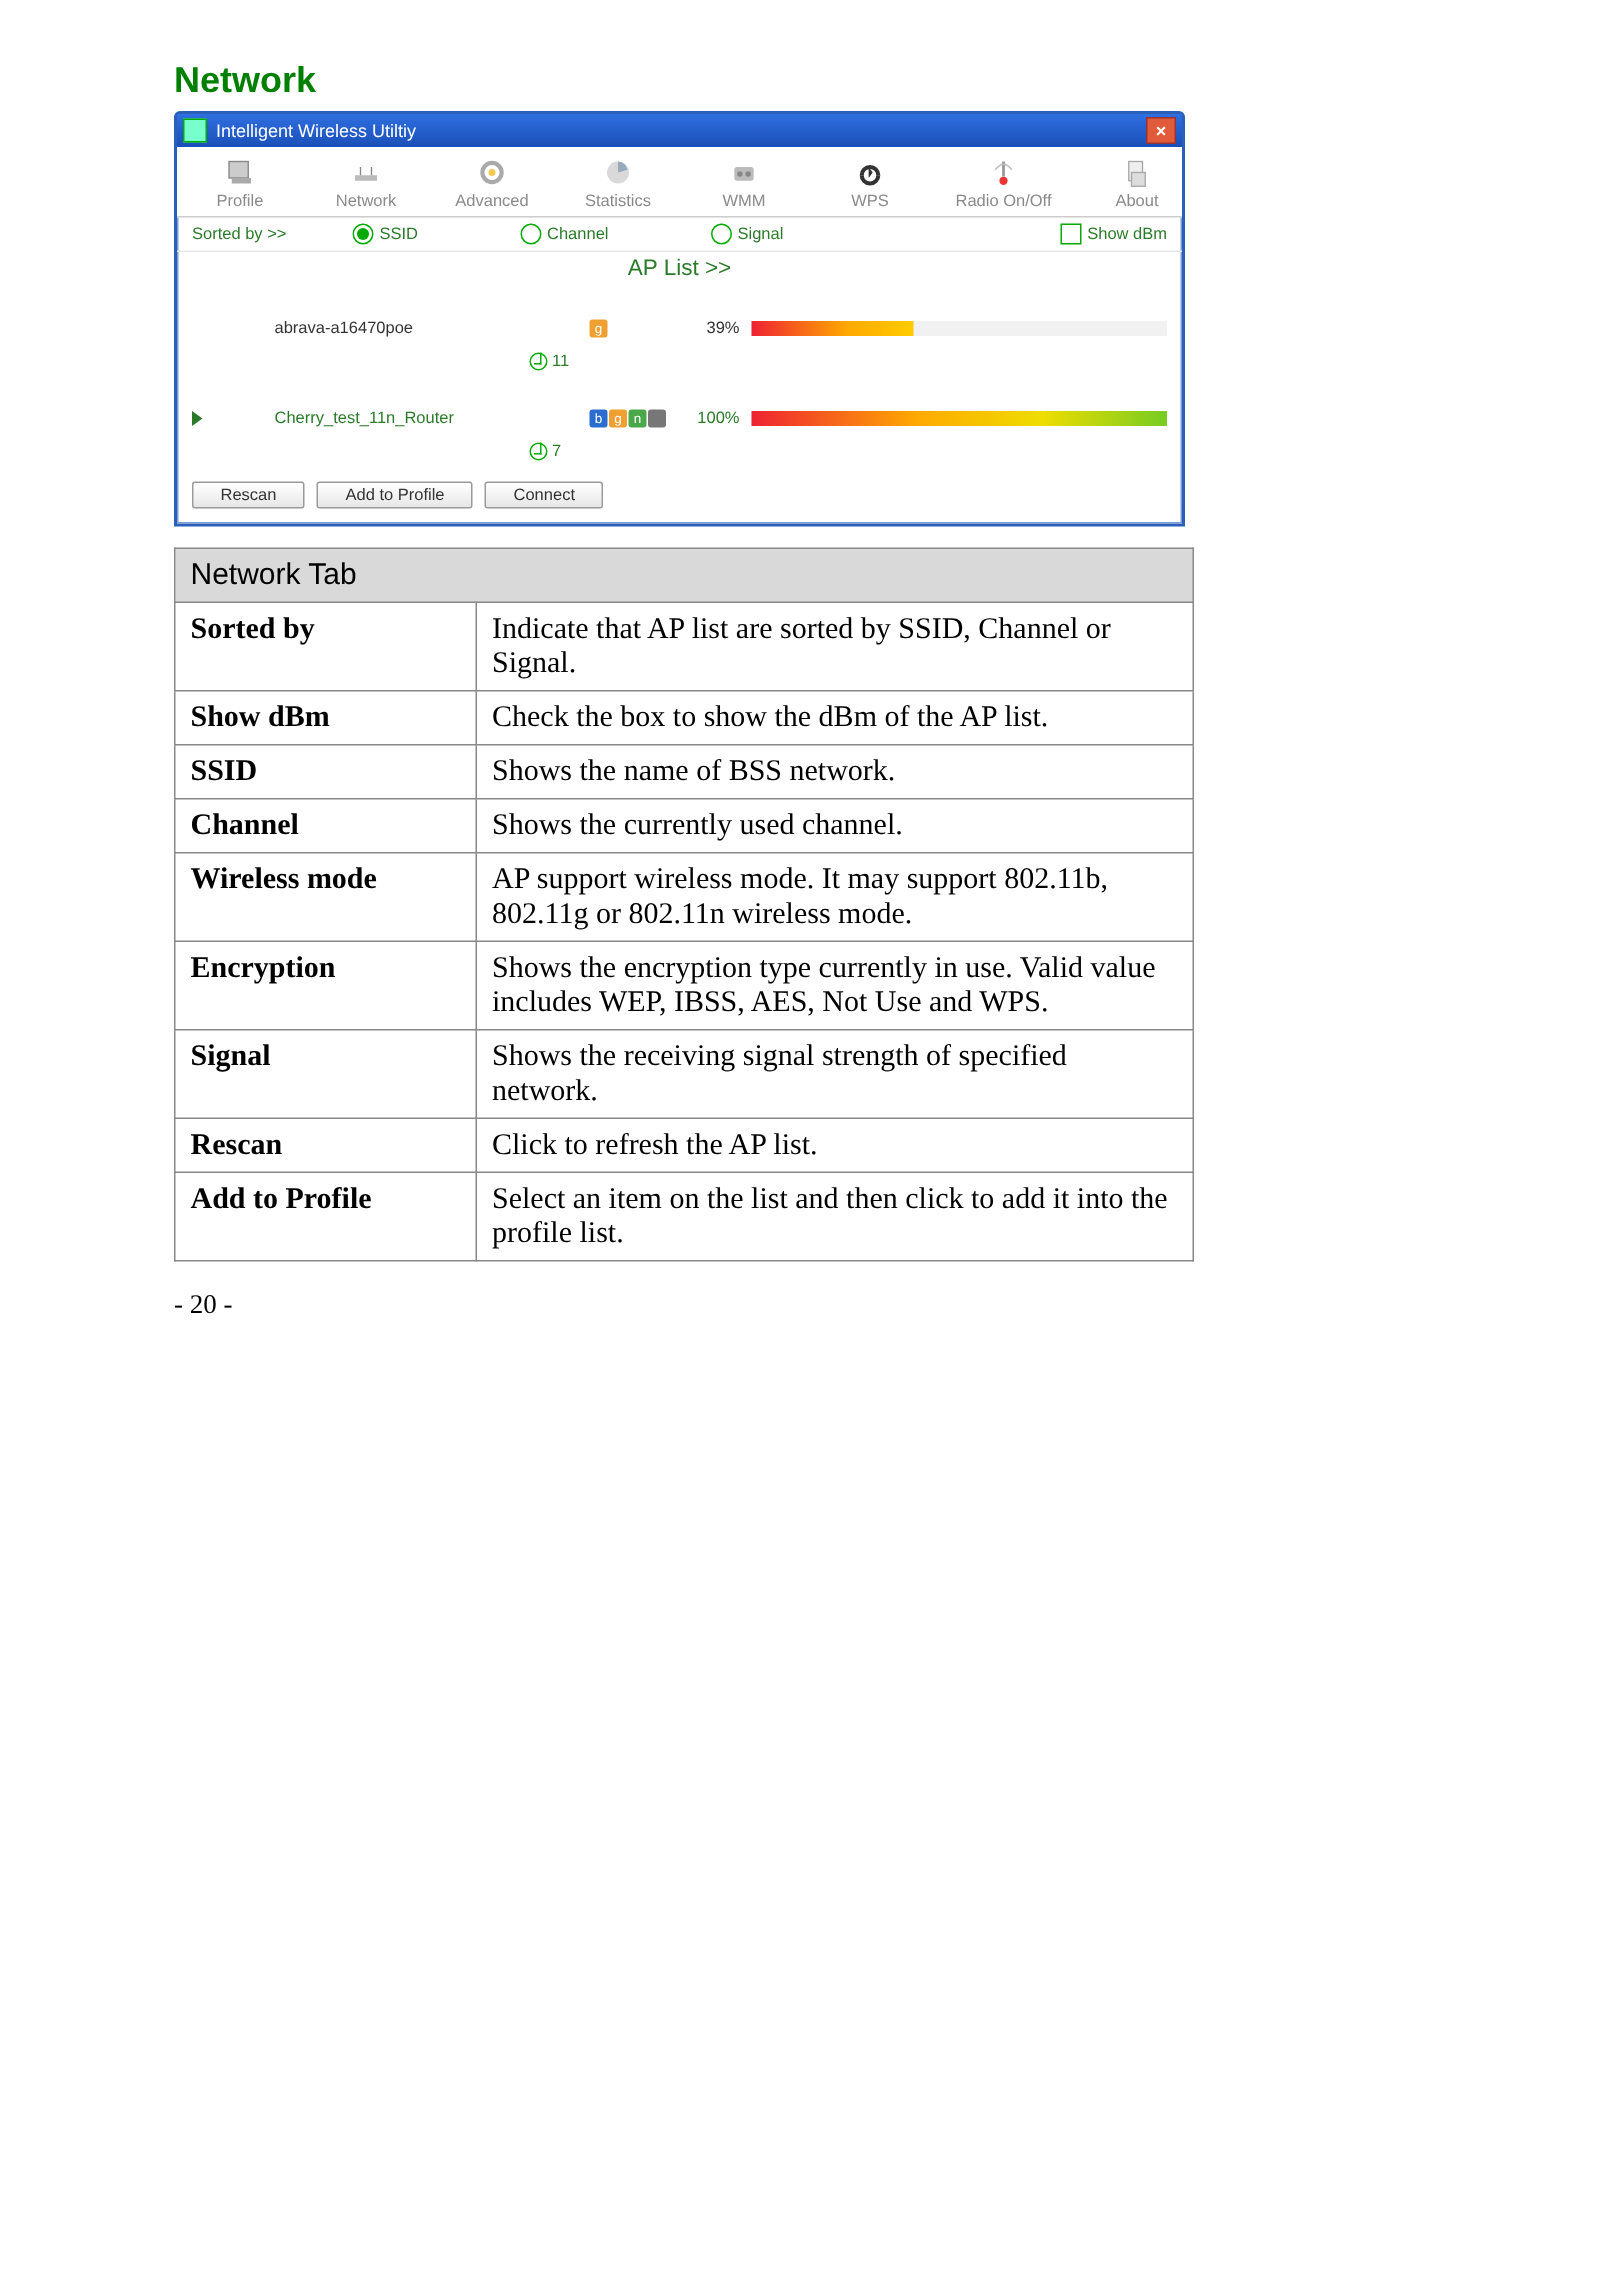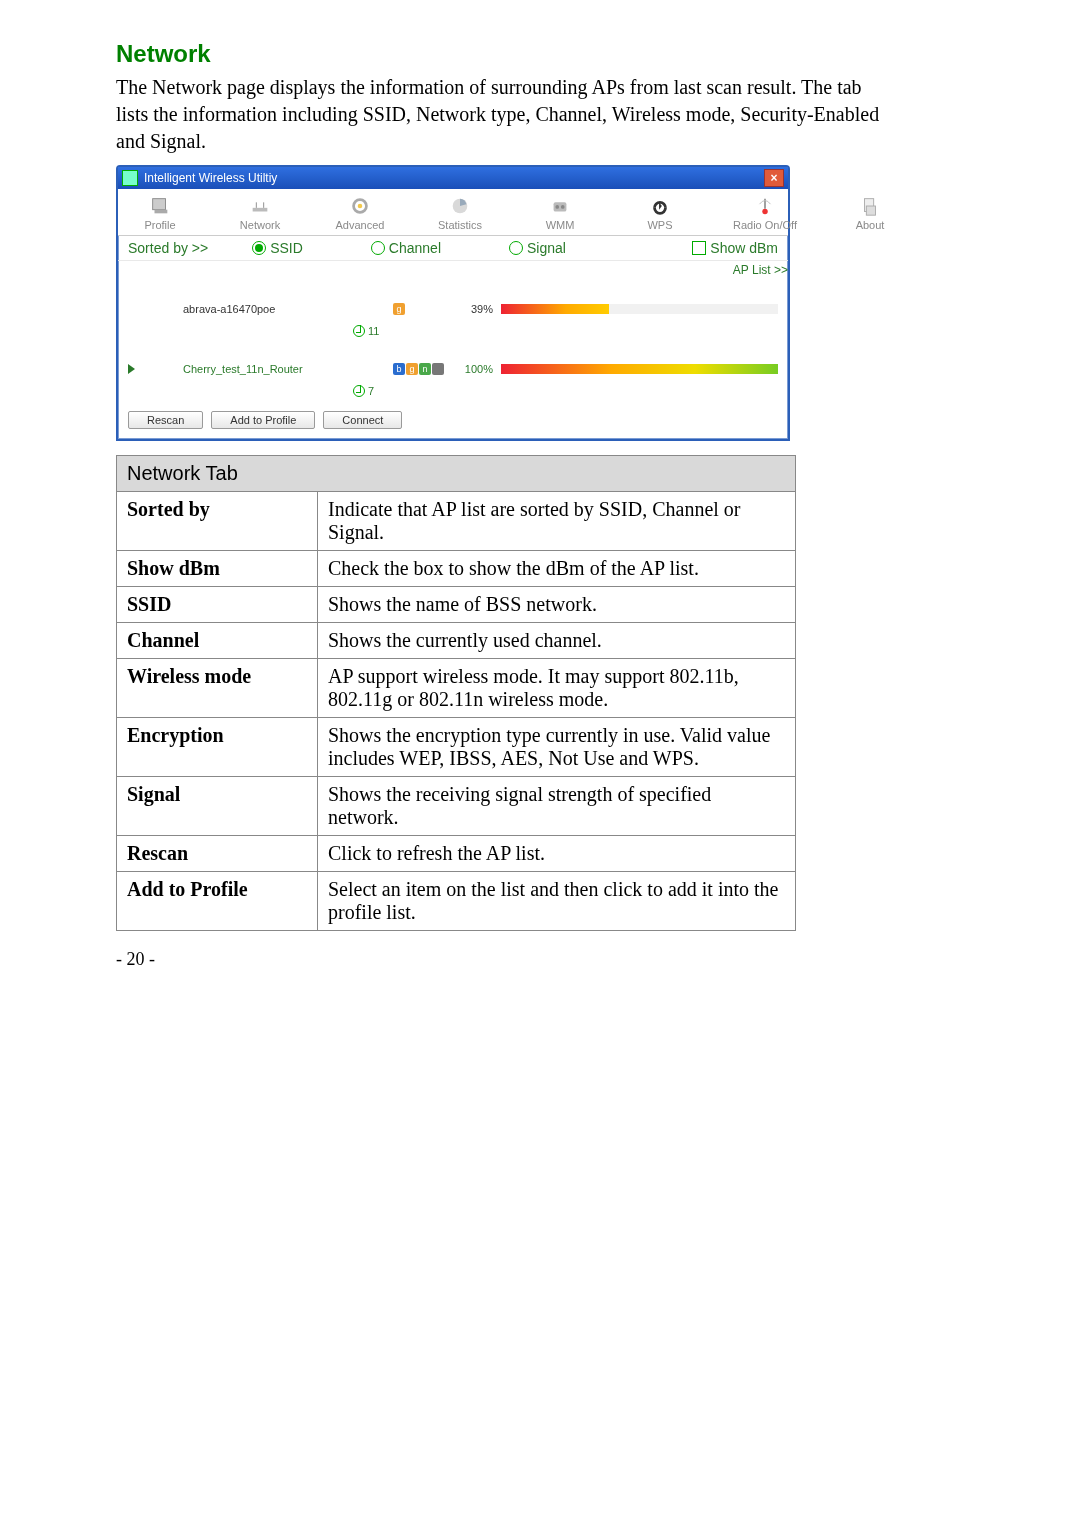--- a/index.html
+++ b/index.html
@@ -56,40 +56,39 @@
     display: flex; align-items: center; justify-content: center;
     color: #fff;
     font-weight: bold;
     border: 1px solid #933;
     font-size: 12px;
   }
   .toolbar {
     display: flex;
     border-bottom: 1px solid #ccc;
     background: #fff;
-    gap: 16px;
   }
   .tool {
     flex: 0 0 auto;
     width: 80px;
     text-align: center;
     padding: 6px 2px 4px 2px;
     color: #8a8a8a;
     font-size: 11px;
   }
   .tool .ticon {
     width: 26px; height: 22px;
     margin: 0 auto 2px auto;
     display: block;
   }
   .sort-row {
     display: flex;
     align-items: center;
     padding: 4px 10px;
-    font-size: 14px;
+    font-size: 11px;
     color: #2a7a2a;
     border-bottom: 1px solid #e9e9e9;
   }
   .radio {
     width: 12px; height: 12px; border-radius: 50%;
     border: 1px solid #0a0; margin: 0 4px 0 14px;
     display: inline-block; vertical-align: middle;
     position: relative;
   }
   .radio.sel::after {
@@ -97,22 +96,22 @@
     background: #0a0; border-radius: 50%;
   }
   .sort-row .lbl { margin-right: 30px; }
   .chip { display: inline-flex; align-items: center; }
   .chk {
     width: 12px; height: 12px; border: 1px solid #0a0;
     margin: 0 4px 0 14px; display: inline-block;
   }
   .sort-row .right { margin-left: auto; display: flex; align-items: center; }
   .aplist-label {
-    text-align: right;
-    font-size: 12px;
+    text-align: center;
+    font-size: 15px;
     color: #2a7a2a;
     padding: 2px 0;
   }
   .ap-rows { padding: 0 10px 6px 10px; min-height: 120px; }
   .ap-row {
     display: flex;
     align-items: center;
     font-size: 11px;
     color: #333;
     padding: 2px 0;
@@ -186,21 +185,20 @@
     text-align: left;
     font-size: 18px;
     margin-top: 18px;
   }
 </style>
 </head>
 <body>
 
 <div class="page">
   <h2 class="section-title">Network</h2>
-  <p class="intro">The Network page displays the information of surrounding APs from last scan result. The tab lists the information including SSID, Network type, Channel, Wireless mode, Security-Enabled and Signal.</p>
 
   <div class="app-window">
     <div class="titlebar">
       <span class="titlebar-icon"></span>
       <span>Intelligent Wireless Utiltiy</span>
       <span class="spacer"></span>
       <span class="close-btn">×</span>
     </div>
 
     <div class="toolbar">

